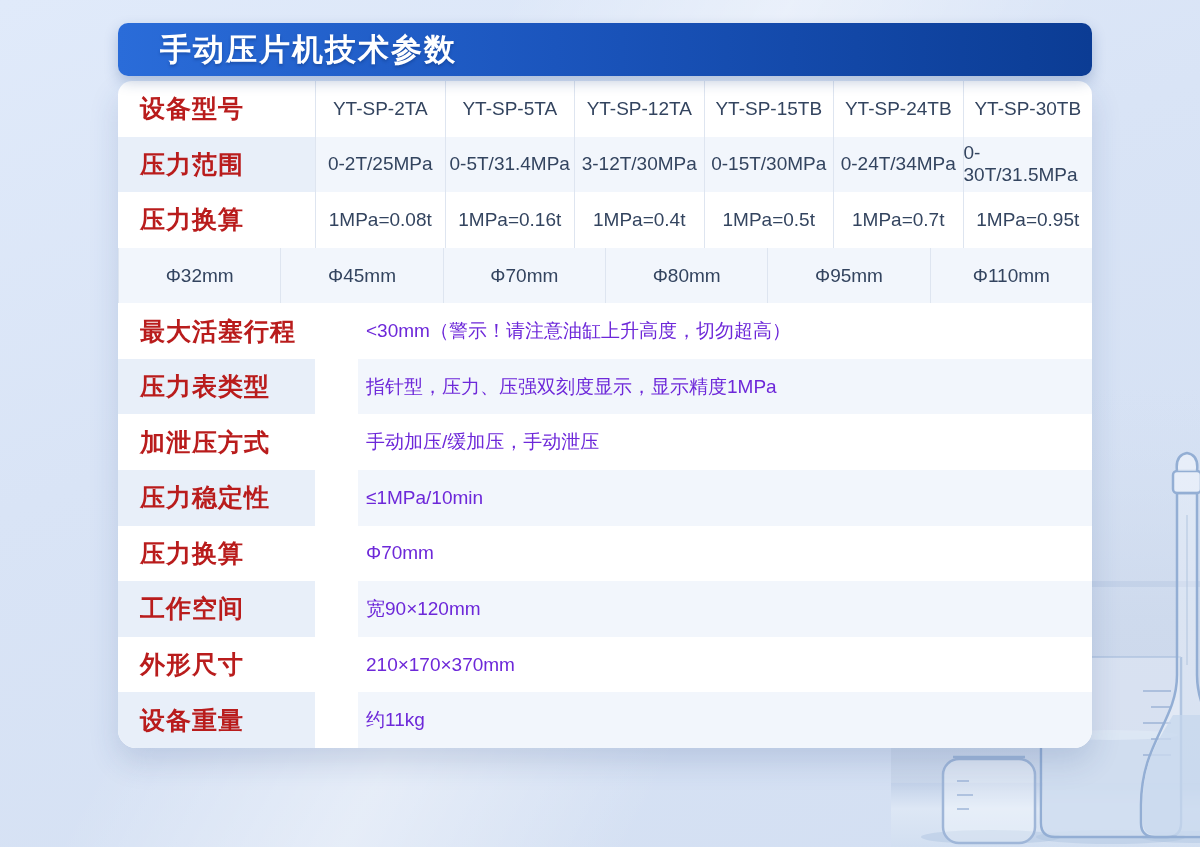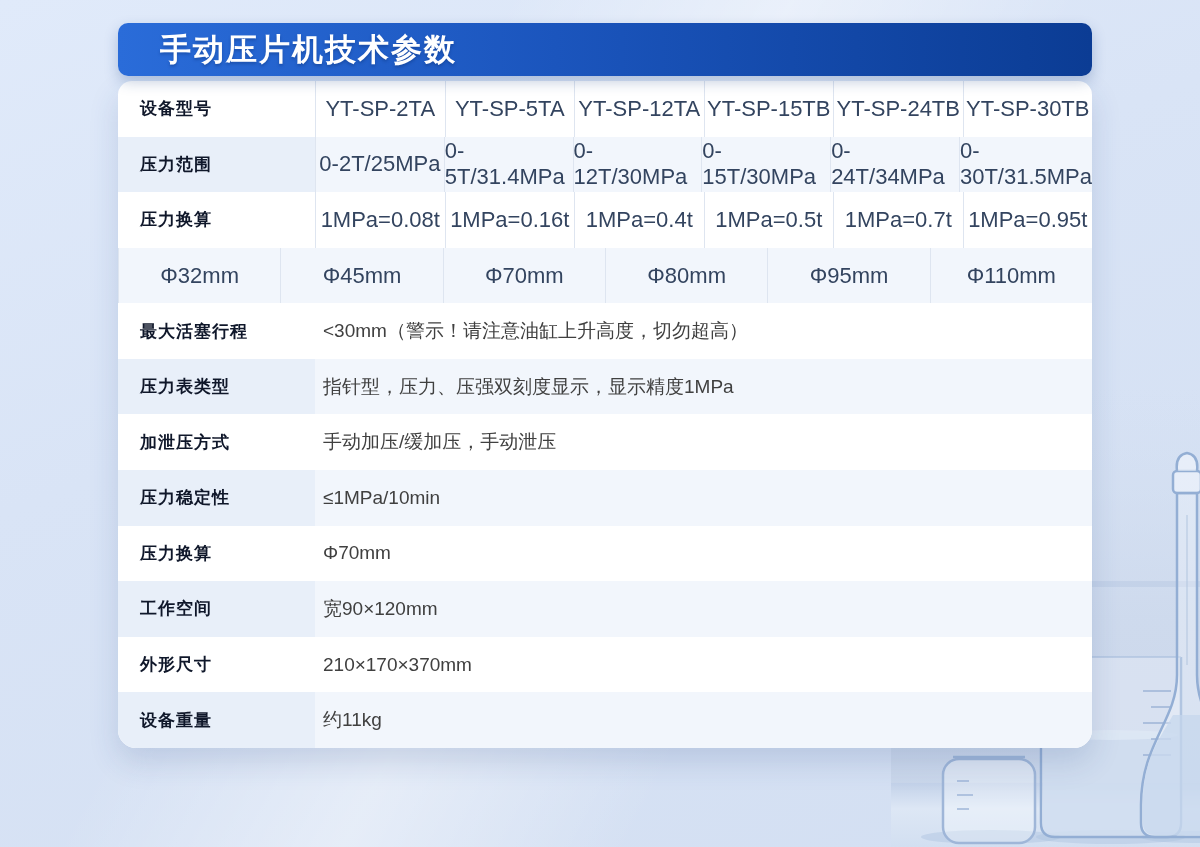--- a/index.html
+++ b/index.html
@@ -36,30 +36,30 @@
   .card{
     position:absolute;left:118px;top:81px;width:974px;height:667px;z-index:2;
     background:#ffffff;border-radius:14px 14px 18px 18px;
     box-shadow:0 14px 30px rgba(40,70,130,0.16);
     display:flex;flex-direction:column;overflow:hidden;
   }
   .row{flex:1;display:flex;align-items:stretch;}
   .row .label{
     width:197px;flex:0 0 197px;display:flex;align-items:center;
     padding-left:22px;box-sizing:border-box;
-    color:#0f172a;font-size:17px;font-weight:bold;letter-spacing:1px;
+    color:#b91c1c;font-size:25px;font-weight:bold;letter-spacing:1px;
   }
   .row .cell{
     flex:1;display:flex;align-items:center;justify-content:center;
-    color:#33445f;font-size:22px;
+    color:#33445f;font-size:19px;
   }
   .row.cols .cell{border-left:1px solid #dee5f0;}
   .row .full{
     flex:1;display:flex;align-items:center;padding-left:8px;box-sizing:border-box;
-    color:#404040;font-size:19px;
+    color:#6d28d9;font-size:19px;margin-left:43px;
   }
   .row.striped .label{background:#e8eff9;text-align:center;}
   .row.striped .cell,.row.striped .full{background:#f2f6fc;}
 </style>
 </head>
 <body>
 
 <div class="page">
 
   <div class="glassware">
@@ -129,21 +129,21 @@
       <div class="cell">YT-SP-12TA</div>
       <div class="cell">YT-SP-15TB</div>
       <div class="cell">YT-SP-24TB</div>
       <div class="cell">YT-SP-30TB</div>
     </div>
 
     <div class="row cols striped">
       <div class="label">压力范围</div>
       <div class="cell">0-2T/25MPa</div>
       <div class="cell">0-5T/31.4MPa</div>
-      <div class="cell">0-12T/30MPa</div>
+      <div class="cell">3-12T/30MPa</div>
       <div class="cell">0-15T/30MPa</div>
       <div class="cell">0-24T/34MPa</div>
       <div class="cell">0-30T/31.5MPa</div>
     </div>
 
     <div class="row cols">
       <div class="label">压力换算</div>
       <div class="cell">1MPa=0.08t</div>
       <div class="cell">1MPa=0.16t</div>
       <div class="cell">1MPa=0.4t</div>

